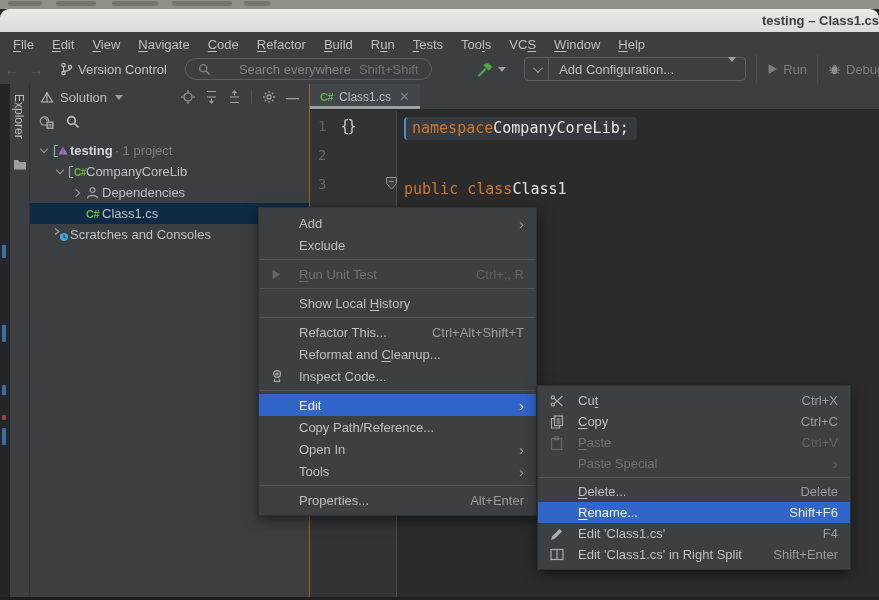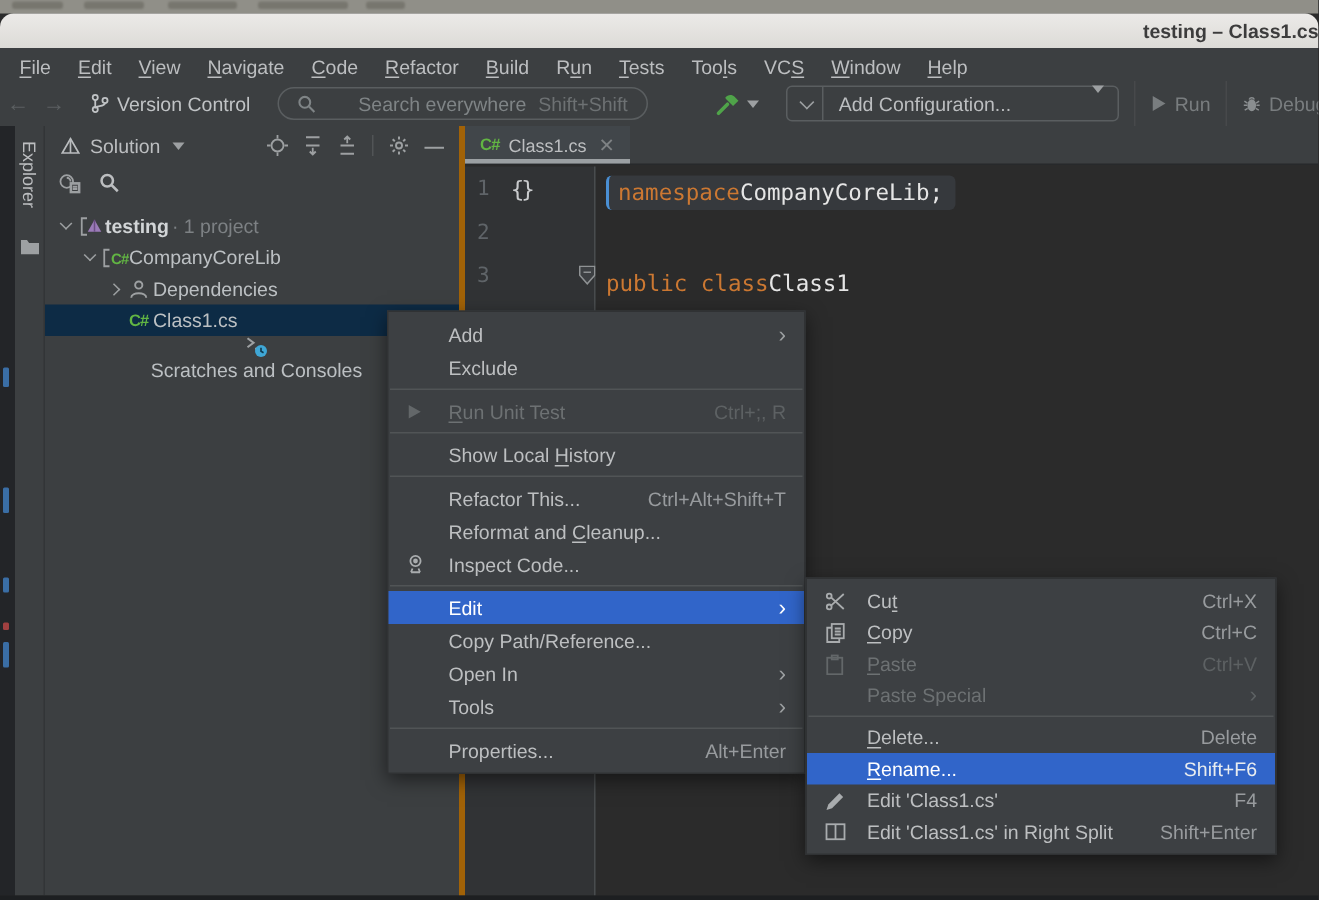--- a/index.html
+++ b/index.html
@@ -44,21 +44,21 @@
 
   
   .main { position:absolute; top:84px; left:0; width:879px; height:513px; }
   .edge-strip { position:absolute; left:0; top:0; width:10px; height:513px; background:#232528; }
   .fleck { position:absolute; left:2px; width:4px; border-radius:1px; }
   .toolwin-bar { position:absolute; left:10px; top:0; width:20px; height:513px; background:#3c3f41; border-right:1px solid #323537; }
   .toolwin-label { position:absolute; top:10px; left:2px; writing-mode:vertical-rl; font-size:12px; color:#bcbec0; }
   .toolwin-folder { position:absolute; top:74px; left:3px; }
 
   
-  .panel { position:absolute; left:30px; top:0; width:280px; height:513px; background:#3c3f41; border-right:4px solid #a16207; }
+  .panel { position:absolute; left:30px; top:0; width:280px; height:513px; background:#3c3f41; border-right:1px solid #a16207; }
   .panel-header { height:26px; display:flex; align-items:center; padding:0 6px; color:#bcbec0; font-size:13px; }
   .ph-title-icon { margin:0 6px 0 4px; display:flex; }
   .ph-dd { width:0;height:0;border-left:4px solid transparent;border-right:4px solid transparent;border-top:5px solid #9da0a2; margin-left:8px; }
   .ph-icons { margin-left:auto; display:flex; align-items:center; gap:10px; padding-right:4px; color:#9da0a2; }
   .ph-sep { width:1px; height:14px; background:#515456; }
   .panel-toolbar2 { height:24px; display:flex; align-items:center; gap:12px; padding:0 8px; color:#9da0a2; }
   .tree { padding-top:6px; font-size:13px; }
   .tree-row { height:21px; display:flex; align-items:center; color:#bcc0c3; }
   .tree-row.selected { background:#0d2b45; }
   .chev-slot { width:15px; display:flex; justify-content:center; }
@@ -319,21 +319,21 @@
             </span>
             <span class="tlabel">Dependencies</span>
           </div>
           <div class="tree-row selected" style="padding-left: 38px;">
             <span class="chev-slot"></span>
             <span class="ticon">
               <span class="csharp-txt">C#</span>
             </span>
             <span class="tlabel">Class1.cs</span>
           </div>
-          <div class="tree-row" style="padding-left: 6px; flex-direction: column;">
+          <div class="tree-row" style="padding-left: 6px;">
             <span class="chev-slot"></span>
             <span class="ticon">
               <svg width="16" height="15" viewBox="0 0 16 15">
                 <path d="M2 1.5l4 3-4 3M7 8.5h4" stroke="#9da0a2" stroke-width="1.4" fill="none"></path>
                 <circle cx="11" cy="10" r="4" fill="#3fa7d6"></circle>
                 <path d="M11 7.8v2.4l1.7 1" stroke="#0e3b52" stroke-width="1.1" fill="none"></path>
               </svg>
             </span>
             <span class="tlabel">Scratches and Consoles</span>
           </div>

